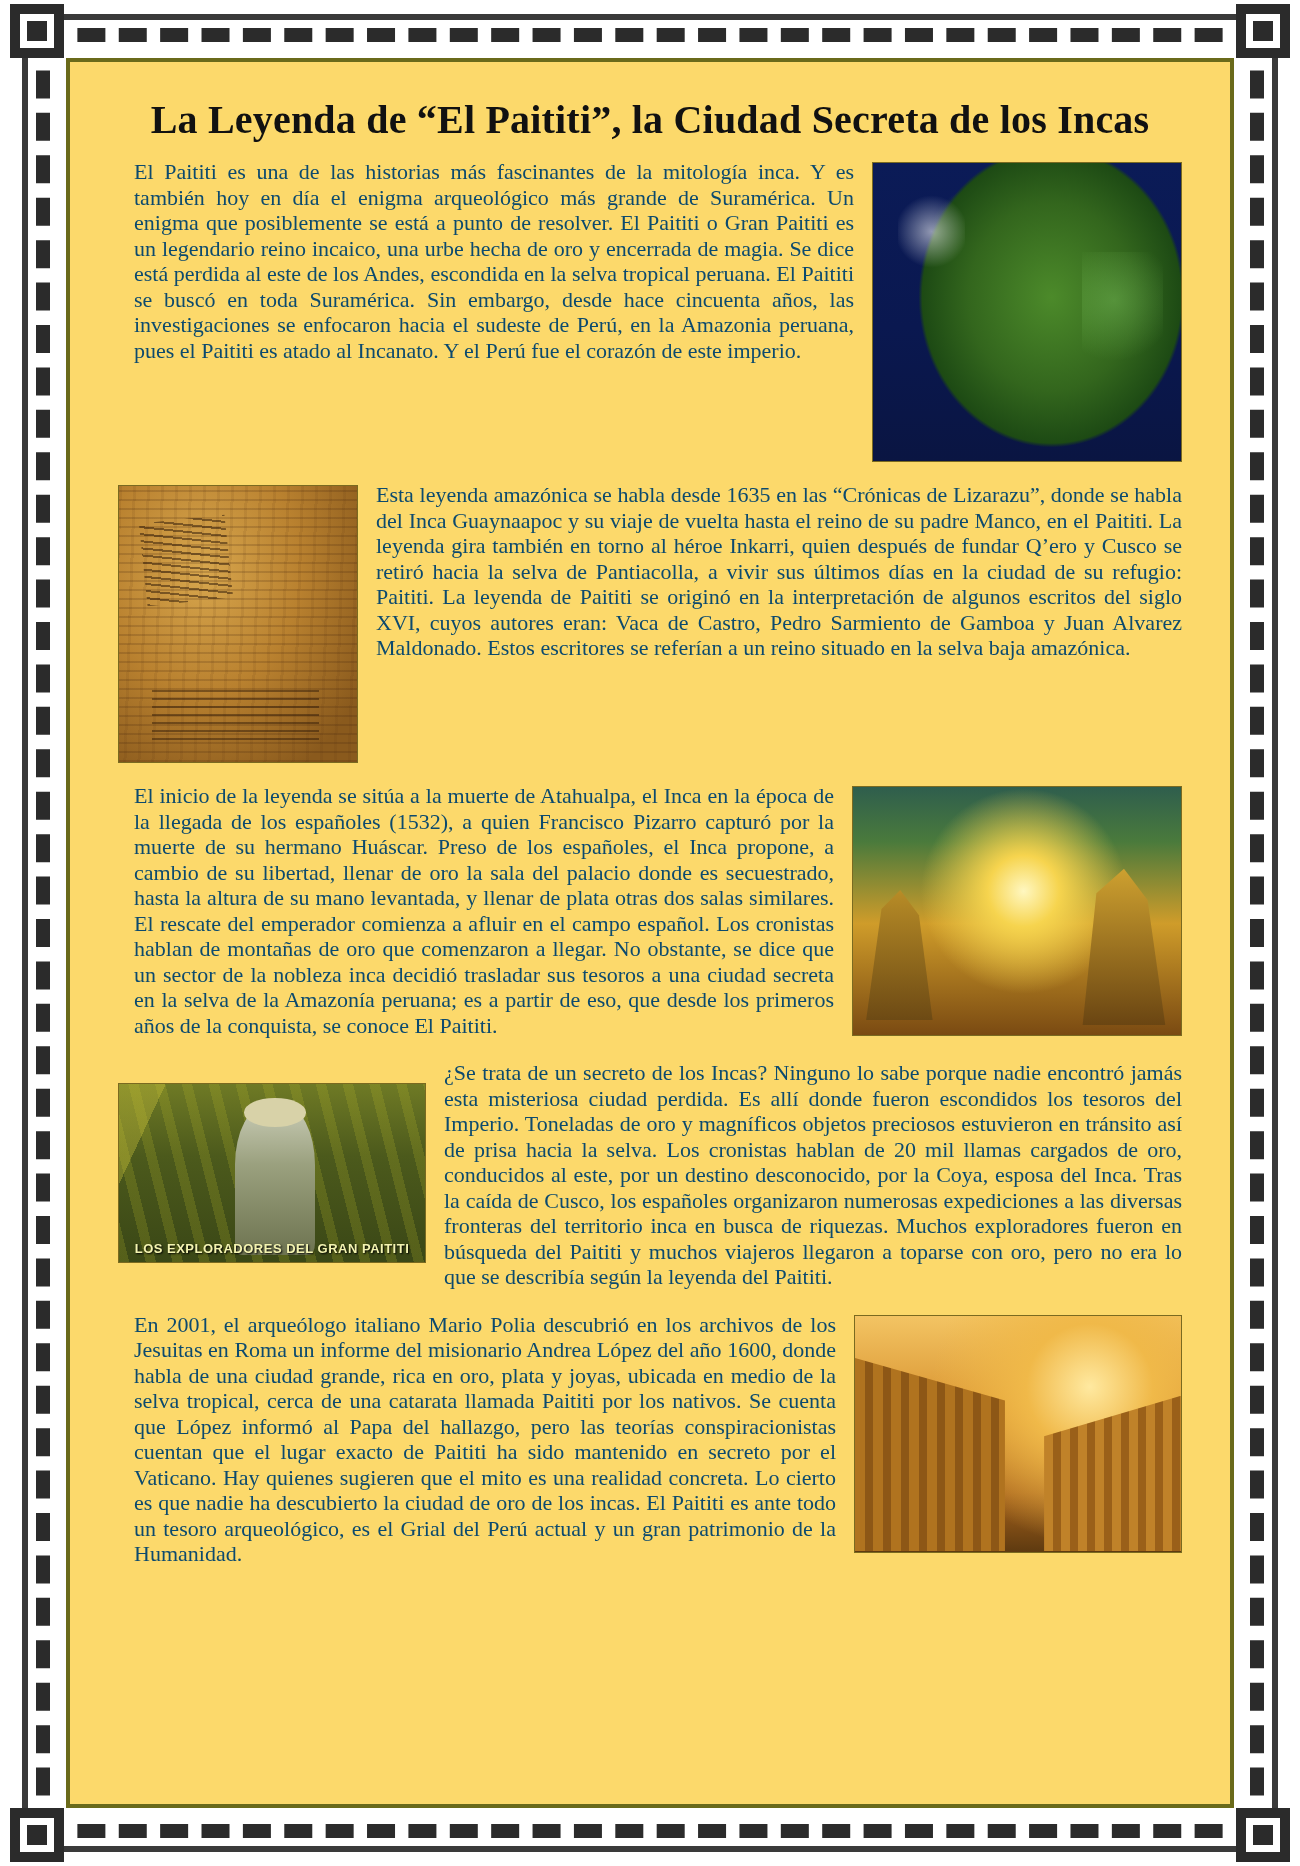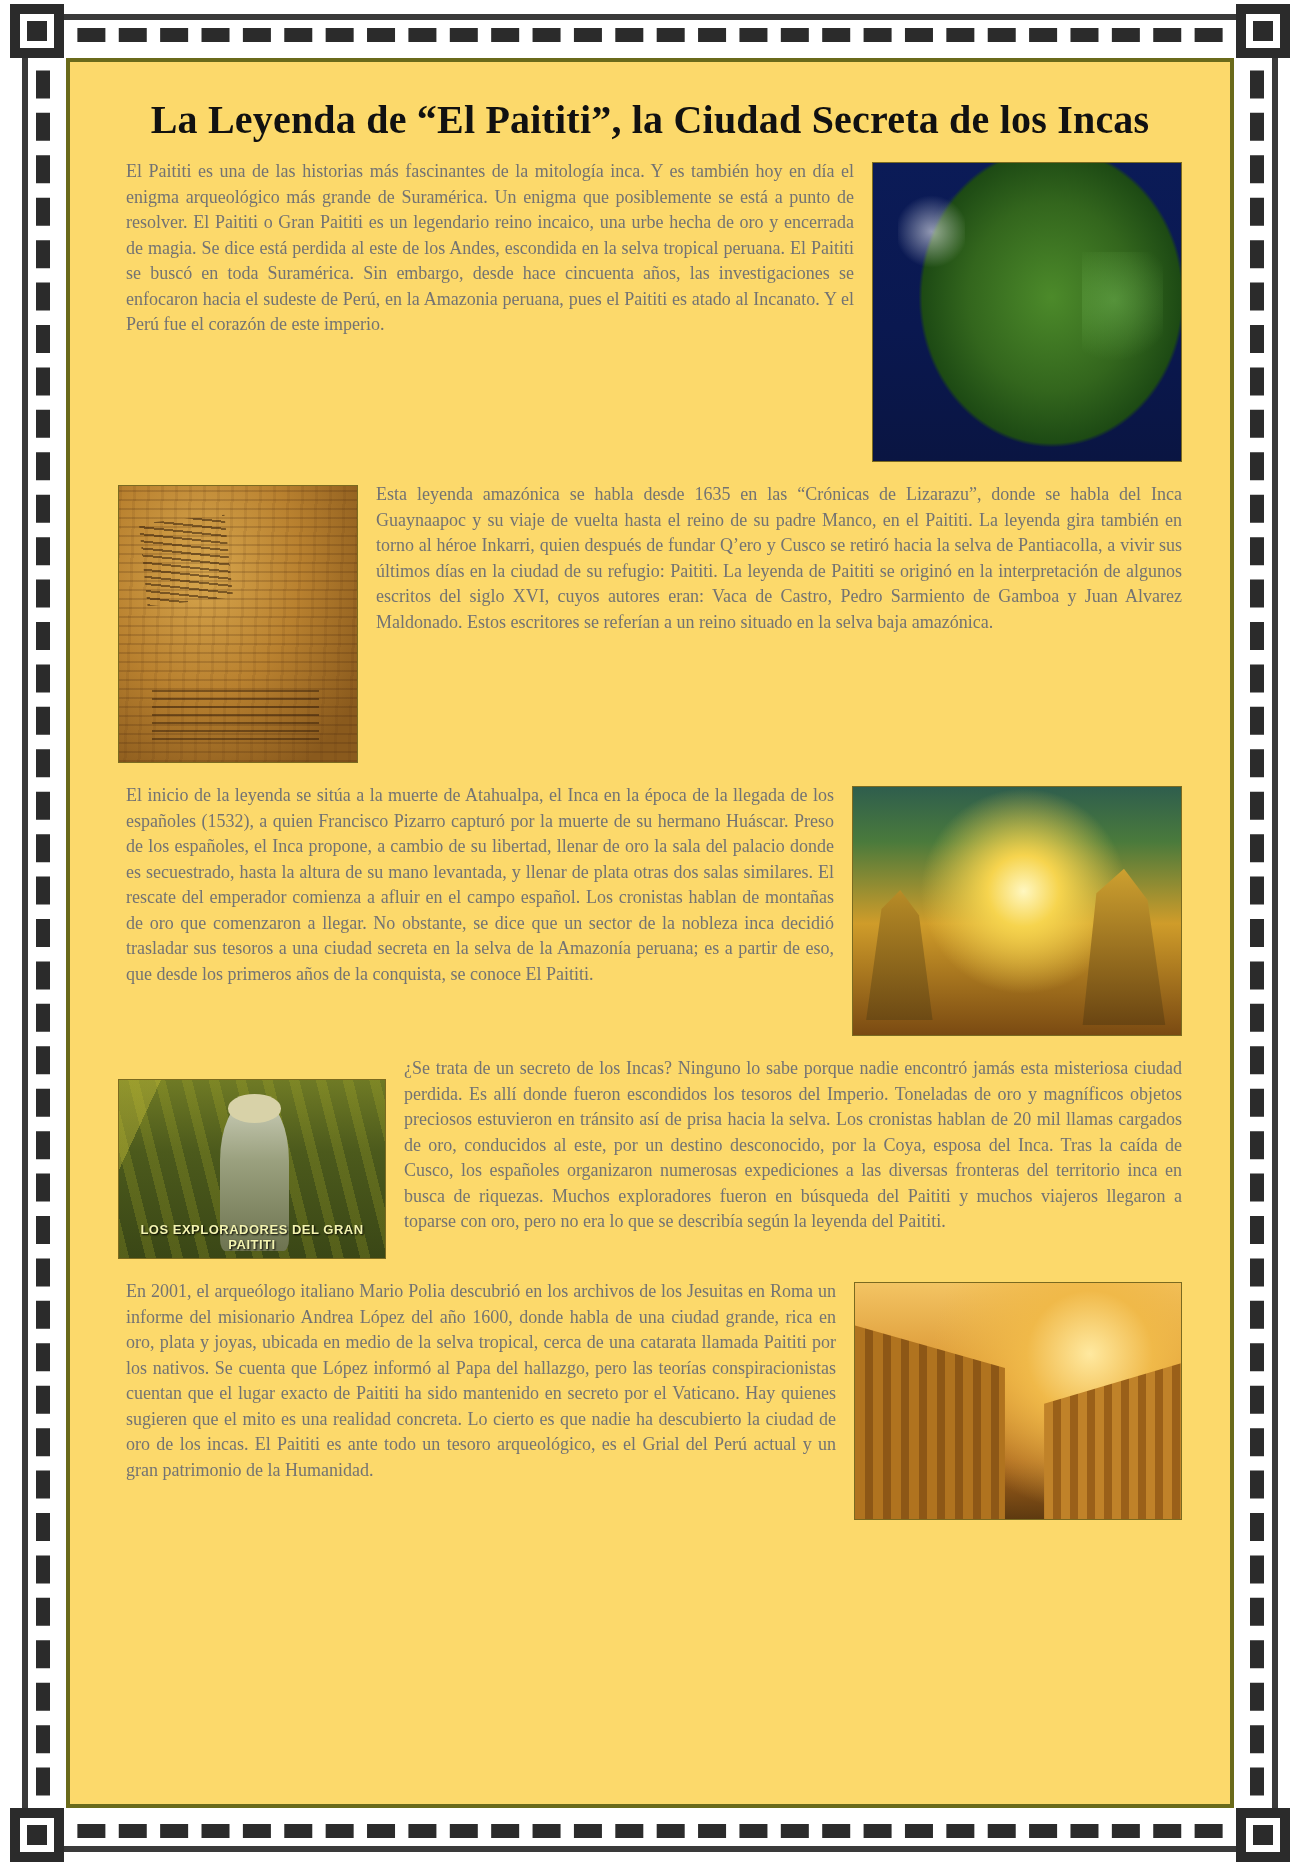--- a/index.html
+++ b/index.html
@@ -81,25 +81,25 @@
     font-weight:bold;
     font-size:40px;
     text-align:center;
     margin:6px 0 16px 0;
     letter-spacing:.2px;
     color:#111;
   }
 
   .sec{ margin-bottom:14px; overflow:hidden; }
   p.body{
-    margin:0 0 8px 8px;
-    font-size:18px;
+    margin:0 0 8px 16px;
+    font-size:22px;
     line-height:25.5px;
     text-align:justify;
-    color:#737373;
+    color:#0c4a6e;
     font-family:"Liberation Serif", serif;
   }
 
   .img{
     display:block;
     border:1px solid #7a6a20;
     box-sizing:border-box;
     position:relative;
     overflow:hidden;
   }
@@ -170,21 +170,21 @@
     clip-path:polygon(0 100%,18% 30%,40% 18%,62% 34%,78% 100%);
   }
   .img-gold::after{
     content:"";position:absolute;right:3%;top:26%;width:30%;height:70%;
     background:linear-gradient(180deg,#d9ab33,#6a4512);
     clip-path:polygon(10% 100%,24% 24%,52% 10%,76% 28%,94% 100%);
   }
 
   
   .img-expl{
-    width:268px;height:180px;
+    width:308px;height:180px;
     background:
       linear-gradient(115deg, rgba(210,200,60,.35) 0 12%, rgba(0,0,0,0) 12% 100%),
       repeating-linear-gradient(76deg, rgba(180,180,40,.22) 0 10px, rgba(0,0,0,0) 10px 26px),
       linear-gradient(180deg,#6f7a25 0%, #4c5a1c 40%, #3a4716 100%);
     margin-top: 23px;
   }
   .img-expl::before{
     content:"";position:absolute;left:38%;top:12%;width:26%;height:84%;
     background:linear-gradient(180deg,#c9ccb6 0%, #9aa07e 40%, #6d7350 100%);
     border-radius:40% 40% 8% 8%;

